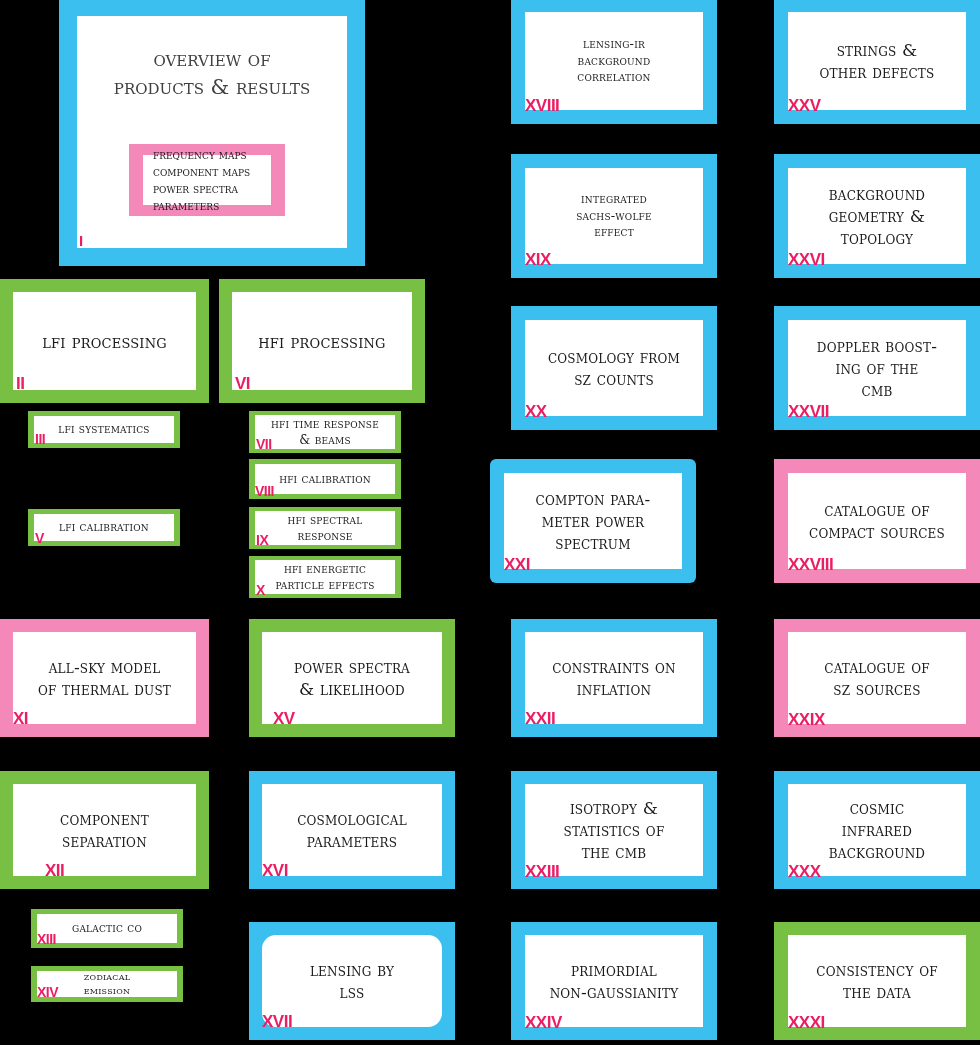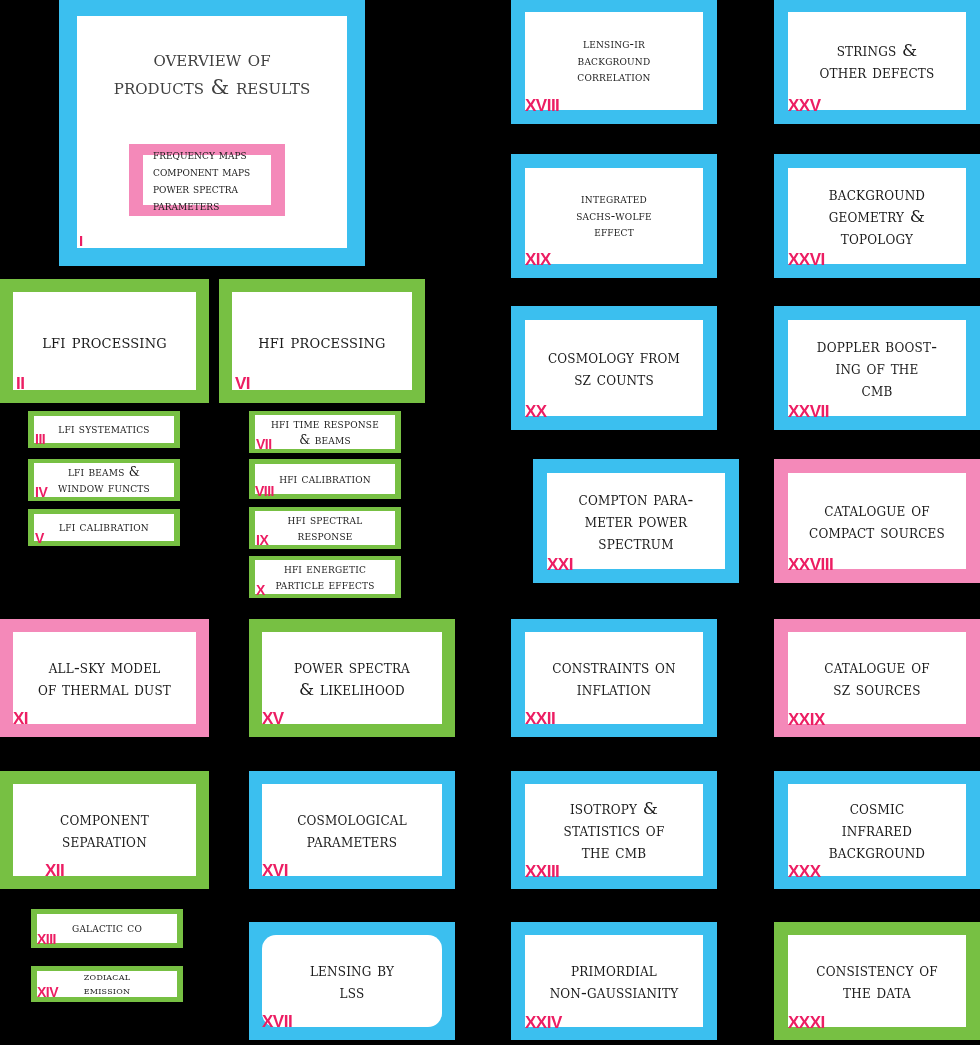--- a/index.html
+++ b/index.html
@@ -124,27 +124,20 @@
     </div>
   </div>
 
   <div class="card green" style="left:28px;top:411px;width:152px;height:37px;">
     <div class="inner" style="left:6px;top:5px;right:6px;bottom:5px;">
       <div class="title t-xs">LFI Systematics</div>
       <span class="num xs" style="bottom:-3px;left:1px;">III</span>
     </div>
   </div>
 
-  <div class="card green" style="left:28px;top:459px;width:152px;height:42px;">
-    <div class="inner" style="left:6px;top:4px;right:6px;bottom:4px;">
-      <div class="title t-xs">LFI Beams &amp;
-window functs</div>
-      <span class="num xs" style="bottom:-2px;left:1px;">IV</span>
-    </div>
-  </div>
 
   <div class="card green" style="left:28px;top:509px;width:152px;height:37px;">
     <div class="inner" style="left:6px;top:5px;right:6px;bottom:5px;">
       <div class="title t-xs">LFI Calibration</div>
       <span class="num xs" style="bottom:-4px;left:1px;">V</span>
     </div>
   </div>
 
   <div class="card green" style="left:219px;top:279px;width:206px;height:124px;">
     <div class="inner" style="left:13px;top:13px;right:13px;bottom:13px;">
@@ -212,21 +205,21 @@
       <div class="title t-xxs">Zodiacal
 Emission</div>
       <span class="num xs" style="bottom:-2px;left:0px;">XIV</span>
     </div>
   </div>
 
   <div class="card green" style="left:249px;top:619px;width:206px;height:118px;">
     <div class="inner" style="left:13px;top:13px;right:13px;bottom:13px;">
       <div class="title t-md">Power Spectra
 &amp; Likelihood</div>
-      <span class="num" style="bottom:-3px;left:0px;">XV</span>
+      <span class="num" style="bottom:-3px;left:11px;">XV</span>
     </div>
   </div>
 
   <div class="card blue" style="left:249px;top:771px;width:206px;height:118px;">
     <div class="inner" style="left:13px;top:13px;right:13px;bottom:13px;">
       <div class="title t-md">Cosmological
 Parameters</div>
       <span class="num" style="bottom:-3px;left:0px;">XVI</span>
     </div>
   </div>
@@ -258,21 +251,21 @@
   </div>
 
   <div class="card blue" style="left:511px;top:306px;width:206px;height:124px;">
     <div class="inner" style="left:14px;top:14px;right:14px;bottom:14px;">
       <div class="title t-md" style="width:190px;">Cosmology from
 SZ counts</div>
       <span class="num" style="bottom:-4px;left:0px;">XX</span>
     </div>
   </div>
 
-  <div class="card blue" style="left:533px;top:459px;width:206px;height:124px;">
+  <div class="card blue" style="left:490px;top:459px;width:206px;height:124px;border-radius:6px;">
     <div class="inner" style="left:14px;top:14px;right:14px;bottom:14px;">
       <div class="title t-md">Compton para-
 meter power
 spectrum</div>
       <span class="num" style="bottom:-4px;left:0px;">XXI</span>
     </div>
   </div>
 
   <div class="card blue" style="left:511px;top:619px;width:206px;height:118px;">
     <div class="inner" style="left:14px;top:13px;right:14px;bottom:13px;">

